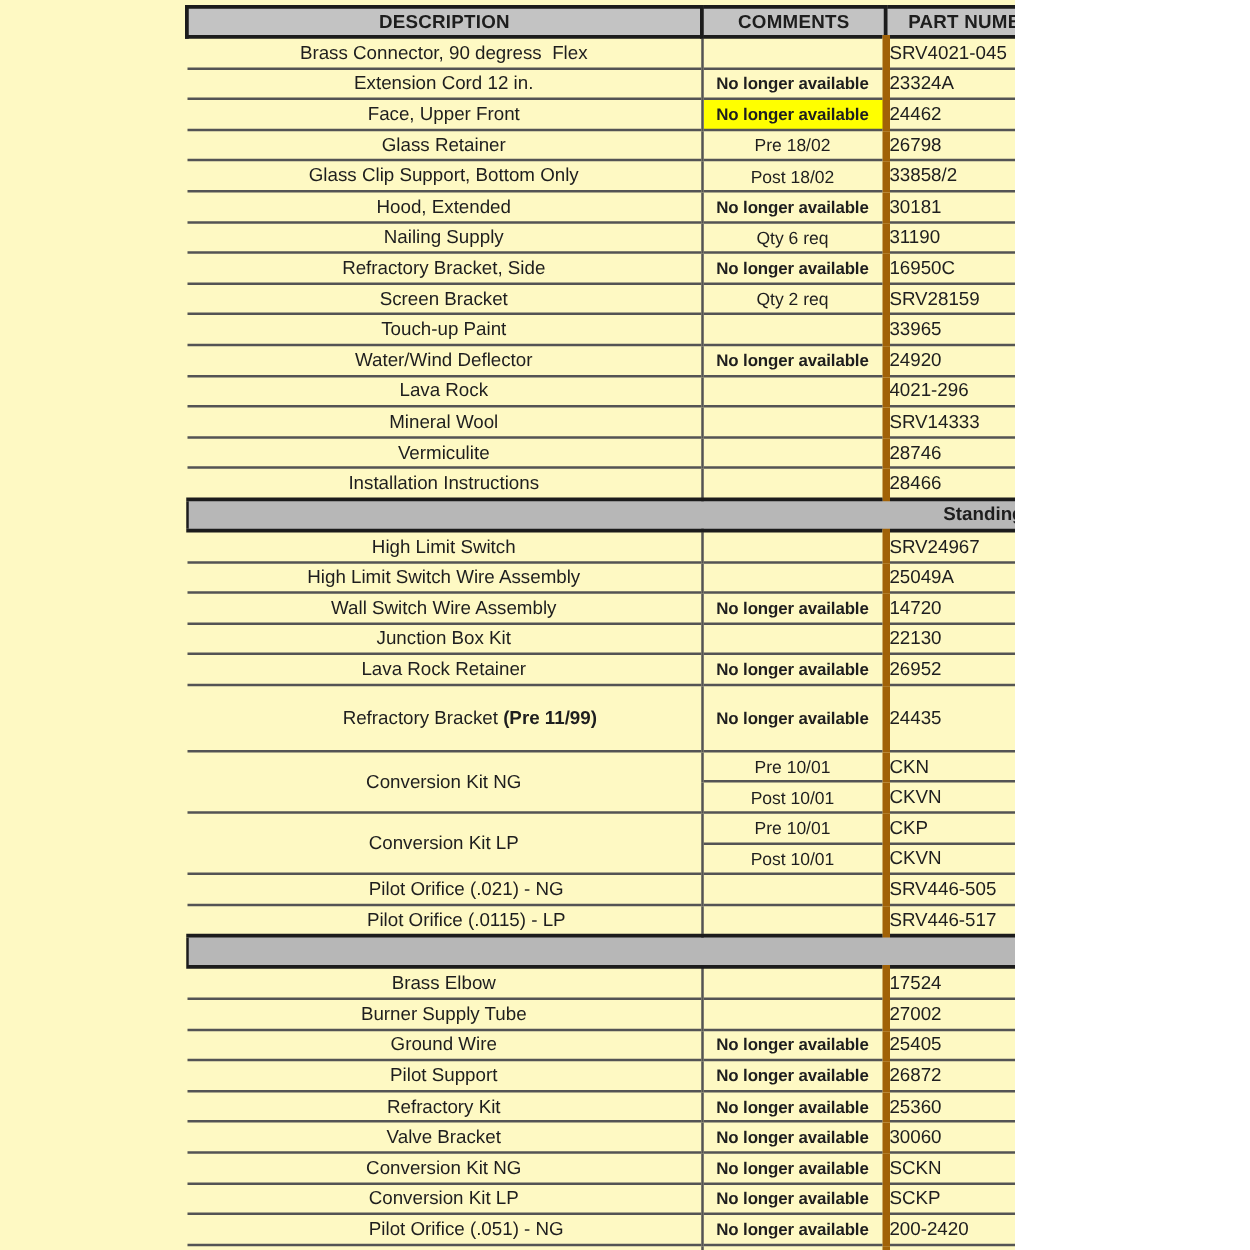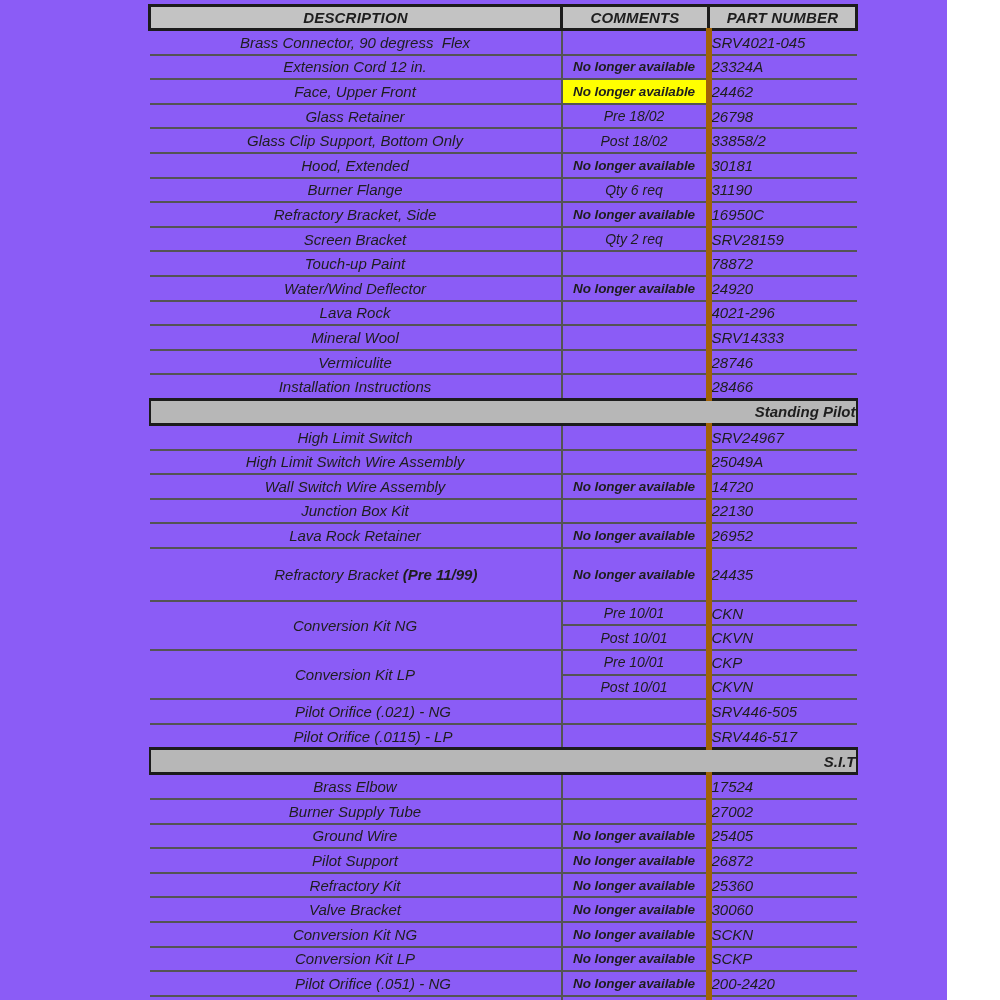--- a/index.html
+++ b/index.html
@@ -7,25 +7,24 @@
     padding: 0;
     background: #ffffff;
     width: 1000px;
     height: 1000px;
     font-family: "Liberation Sans", sans-serif;
     color: #1e1e1e;
     -webkit-font-smoothing: antialiased;
   }
   .page {
     position: relative;
-    width: 947px;
+    width: 812px;
     height: 1000px;
-    background: #8b5cf6;
+    background: #fef9c3;
     overflow: hidden;
-    font-style: italic;
   }
   .table-wrap {
     position: absolute;
     left: 148px;
     top: 4px;
     width: 707px;
     padding-bottom: 2px;
     border-bottom: 4px solid #222222;
   }
   table.parts {
@@ -135,38 +134,38 @@
         <td class="desc">Glass Clip Support, Bottom Only</td>
         <td class="comment">Post 18/02</td>
         <td class="part">33858/2</td>
       </tr>
       <tr class="r">
         <td class="desc">Hood, Extended</td>
         <td class="comment b">No longer available</td>
         <td class="part">30181</td>
       </tr>
       <tr class="r">
-        <td class="desc">Burner Flange</td>
+        <td class="desc">Nailing Supply</td>
         <td class="comment">Qty 6 req</td>
         <td class="part">31190</td>
       </tr>
       <tr class="r">
         <td class="desc">Refractory Bracket, Side</td>
         <td class="comment b">No longer available</td>
         <td class="part">16950C</td>
       </tr>
       <tr class="r">
         <td class="desc">Screen Bracket</td>
         <td class="comment">Qty 2 req</td>
         <td class="part">SRV28159</td>
       </tr>
       <tr class="r">
         <td class="desc">Touch-up Paint</td>
         <td class="comment"></td>
-        <td class="part">78872</td>
+        <td class="part">33965</td>
       </tr>
       <tr class="r">
         <td class="desc">Water/Wind Deflector</td>
         <td class="comment b">No longer available</td>
         <td class="part">24920</td>
       </tr>
       <tr class="r">
         <td class="desc">Lava Rock</td>
         <td class="comment"></td>
         <td class="part">4021-296</td>

